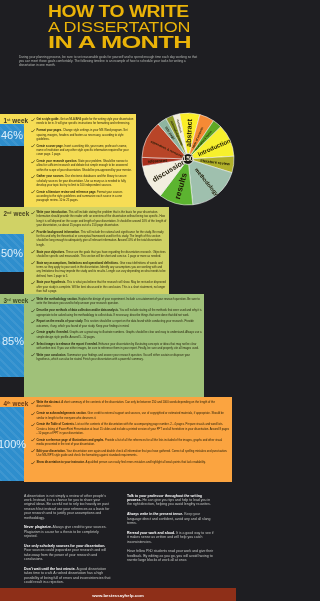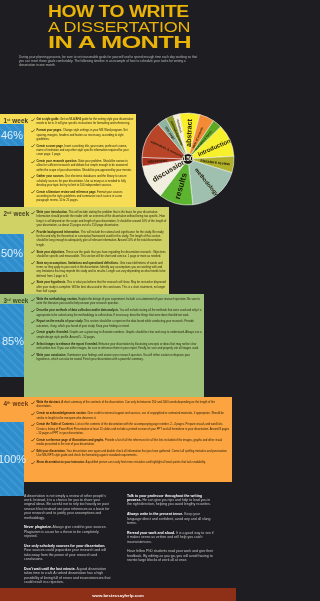--- a/index.html
+++ b/index.html
@@ -186,21 +186,21 @@
         <svg class="chk" viewBox="0 0 10 10">
           <path d="M0.6 4.6 L3.2 7.6 L9.4 0.8" fill="none" stroke="#241f08" stroke-width="1.5"></path>
         </svg>
         <div class="itxt"><b>Write your conclusion.</b> <span>Summarize your findings and answer your research question. You will either sustain or disprove your hypothesis, which can also be stated. Finish your dissertation with a powerful summary.</span></div>
       </div>
 </div>
 <div class="panel" style="top:397px;height:85px;width:232px;background:#fba440;">
 </div>
 <div class="wlabel" style="top:398.5px;color:#6b3a14;"><span>4</span><sup>th</sup> <span>week</span></div>
 <div class="darkcol" style="top:481px;height:1px;"></div>
-<div class="pct" style="top:407px;height:74px;margin-top:15px;">
+<div class="pct" style="top:407px;height:74px;">
       <span>100%</span>
     </div>
 <div class="items" style="top:400.2px;width:199px;">
 <div class="item">
         <svg class="chk" viewBox="0 0 10 10">
           <path d="M0.6 4.6 L3.2 7.6 L9.4 0.8" fill="none" stroke="#241f08" stroke-width="1.5"></path>
         </svg>
         <div class="itxt"><b>Write the abstract.</b> <span>A short summary of the contents of the dissertation. Can only be between 250 and 1000 words depending on the length of the dissertation.</span></div>
       </div>
 <div class="item">

